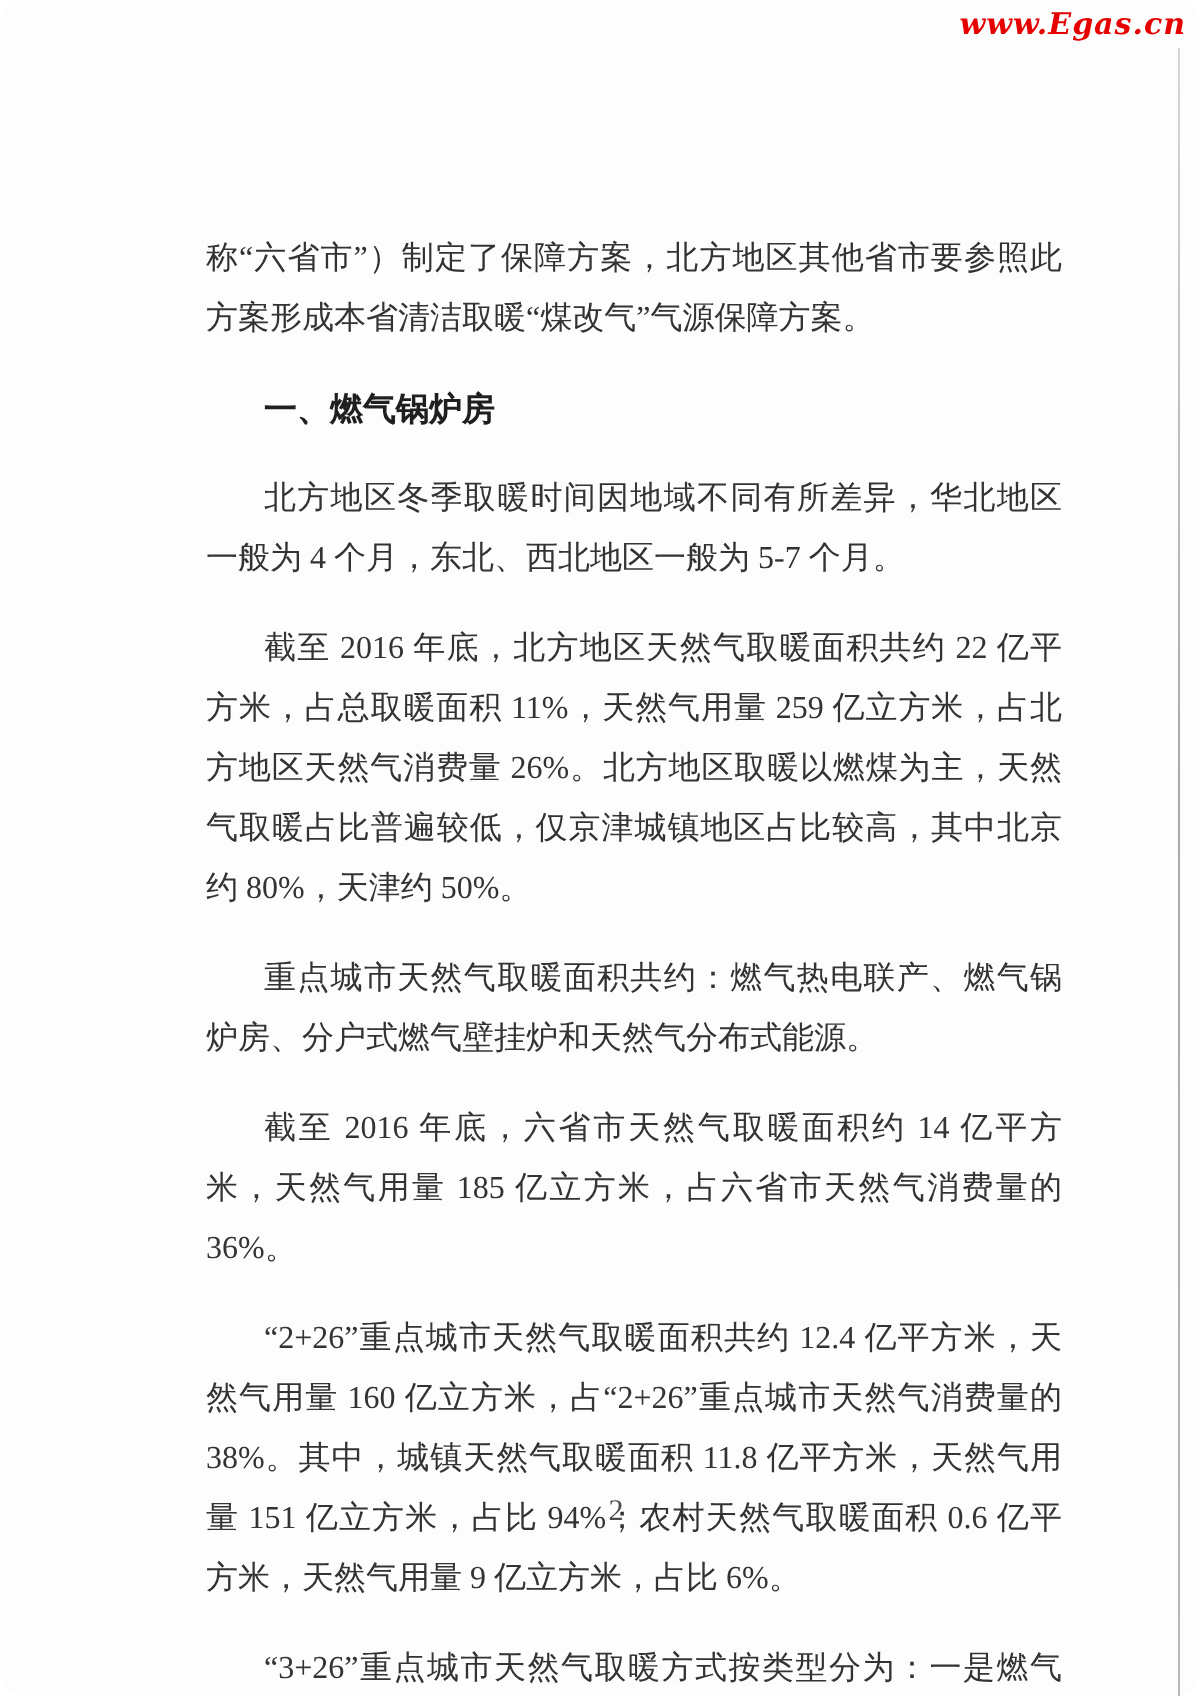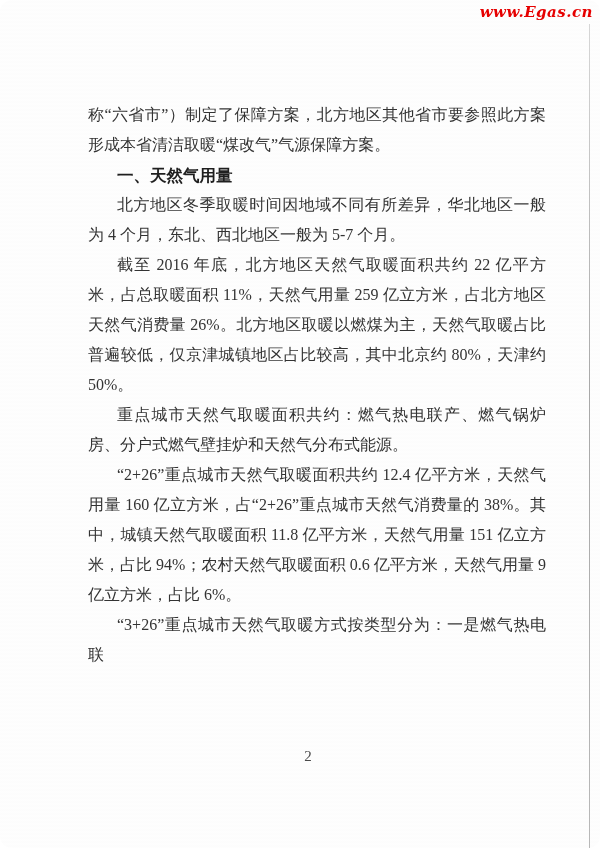--- a/index.html
+++ b/index.html
@@ -41,21 +41,21 @@
     .content {
       position: absolute;
       left: 88px;
       top: 100px;
       width: 458px;
       font-size: 16px;
       line-height: 30px;
       color: #333333;
       text-align: justify;
     }
-    .content p { margin: 0; }
+    .content p { margin: 15px; }
     .para-body {
       text-indent: 29px;
     }
     .para-continued {
       text-indent: 0;
     }
     .heading1 {
       font-family: "Liberation Sans", "DejaVu Sans", sans-serif;
       font-weight: bold;
       color: #1f1f1f;
@@ -81,23 +81,24 @@
 <body>
 
 <div class="page">
 
   <span class="watermark">www.Egas.cn</span>
 
   <div class="scan-edge-line"></div>
 
   <div class="content">
     <p class="para-continued">称“六省市”）制定了保障方案，北方地区其他省市要参照此方案形成本省清洁取暖“煤改气”气源保障方案。</p>
-    <p class="heading1">一、天然气用量</p>
+    <p class="heading1">一、燃气锅炉房</p>
     <p class="para-body">北方地区冬季取暖时间因地域不同有所差异，华北地区一般为 4 个月，东北、西北地区一般为 5-7 个月。</p>
     <p class="para-body">截至 2016 年底，北方地区天然气取暖面积共约 22 亿平方米，占总取暖面积 11%，天然气用量 259 亿立方米，占北方地区天然气消费量 26%。北方地区取暖以燃煤为主，天然气取暖占比普遍较低，仅京津城镇地区占比较高，其中北京约 80%，天津约 50%。</p>
     <p class="para-body">重点城市天然气取暖面积共约：燃气热电联产、燃气锅炉房、分户式燃气壁挂炉和天然气分布式能源。</p>
+    <p class="para-body">截至 2016 年底，六省市天然气取暖面积约 14 亿平方米，天然气用量 185 亿立方米，占六省市天然气消费量的 36%。</p>
     <p class="para-body">“2+26”重点城市天然气取暖面积共约 12.4 亿平方米，天然气用量 160 亿立方米，占“2+26”重点城市天然气消费量的 38%。其中，城镇天然气取暖面积 11.8 亿平方米，天然气用量 151 亿立方米，占比 94%；农村天然气取暖面积 0.6 亿平方米，天然气用量 9 亿立方米，占比 6%。</p>
     <p class="para-body">“3+26”重点城市天然气取暖方式按类型分为：一是燃气热电联</p>
   </div>
 
   <div class="page-number">2</div>
 
 </div>
 
 </body></html>

